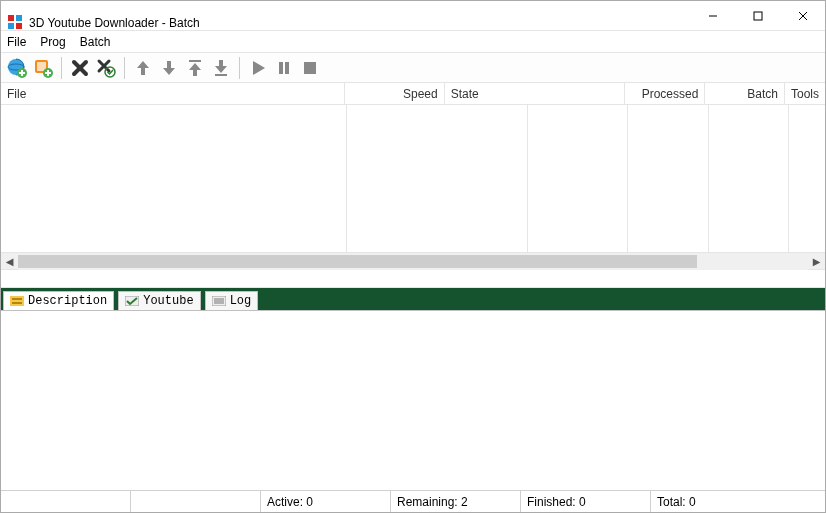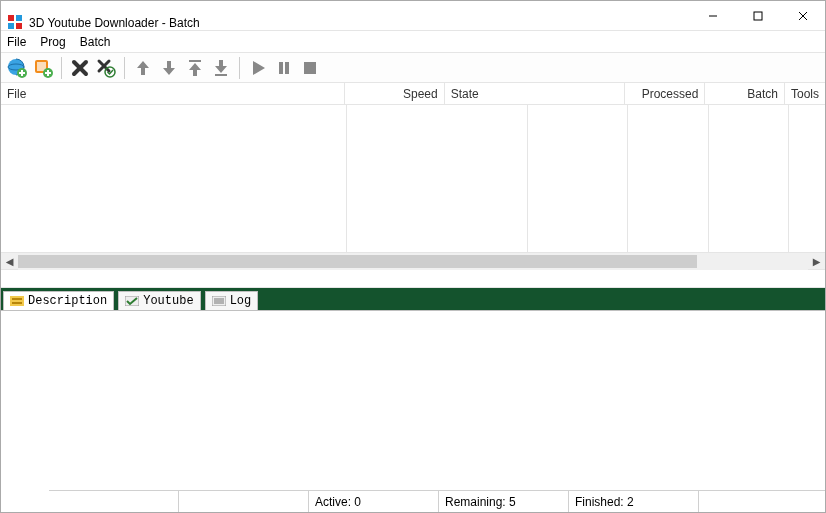--- a/index.html
+++ b/index.html
@@ -25,21 +25,21 @@
   .hscroll { height:17px; display:flex; align-items:center; background:#f0f0f0; border-bottom:1px solid #e5e5e5; }
   .hscroll .arrow { width:17px; height:17px; display:flex; align-items:center; justify-content:center; color:#555; font-size:10px; }
   .hscroll .track { flex:1; height:17px; position:relative; background:#f0f0f0; }
   .hscroll .thumb { position:absolute; top:2px; left:0; height:13px; width:86%; background:#cdcdcd; }
   .tabspacer { height:18px; border-bottom:1px solid #e5e5e5; }
   .tabs { height:22px; display:flex; align-items:flex-end; padding:0 2px; gap:4px; background:#14532d; }
   .tab { display:flex; align-items:center; gap:4px; padding:2px 6px; border:1px solid #c0c0c0; border-bottom:none; background:#f7f7f7; font-family:"Courier New",monospace; font-size:12px; }
   .tab.active { background:#fff; }
   .tab .ticon { width:14px; height:10px; display:inline-block; }
   .tabcontent { flex:1; border-top:1px solid #c0c0c0; background:#fff; }
-  .statusbar { height:22px; display:flex; border-top:1px solid #d0d0d0; font-size:12px;margin-left:48px; }
+  .statusbar { height:22px; display:flex; border-top:1px solid #d0d0d0; font-size:12px; }
   .sb-cell { border-right:1px solid #d0d0d0; padding:3px 6px; display:flex; align-items:center; }
 </style>
 </head>
 <body>
 
 <div class="window">
 
   <div class="titlebar">
     <span class="appicon">
       <svg viewBox="0 0 16 16">
@@ -205,17 +205,18 @@
           </svg></span>
       <span>Log</span>
     </div>
   </div>
   <div class="tabcontent"></div>
 
   <div class="statusbar">
     <div class="sb-cell" style="width:130px"></div>
     <div class="sb-cell" style="width:130px"></div>
     <div class="sb-cell" style="width:130px">Active: 0</div>
-    <div class="sb-cell" style="width:130px">Remaining: 5</div>
-    <div class="sb-cell" style="width:130px">Finished: 2</div>
+    <div class="sb-cell" style="width:130px">Remaining: 2</div>
+    <div class="sb-cell" style="width:130px">Finished: 0</div>
+    <div class="sb-cell" style="flex:1;border-right:none">Total: 0</div>
   </div>
 
 </div>
 
 </body></html>

